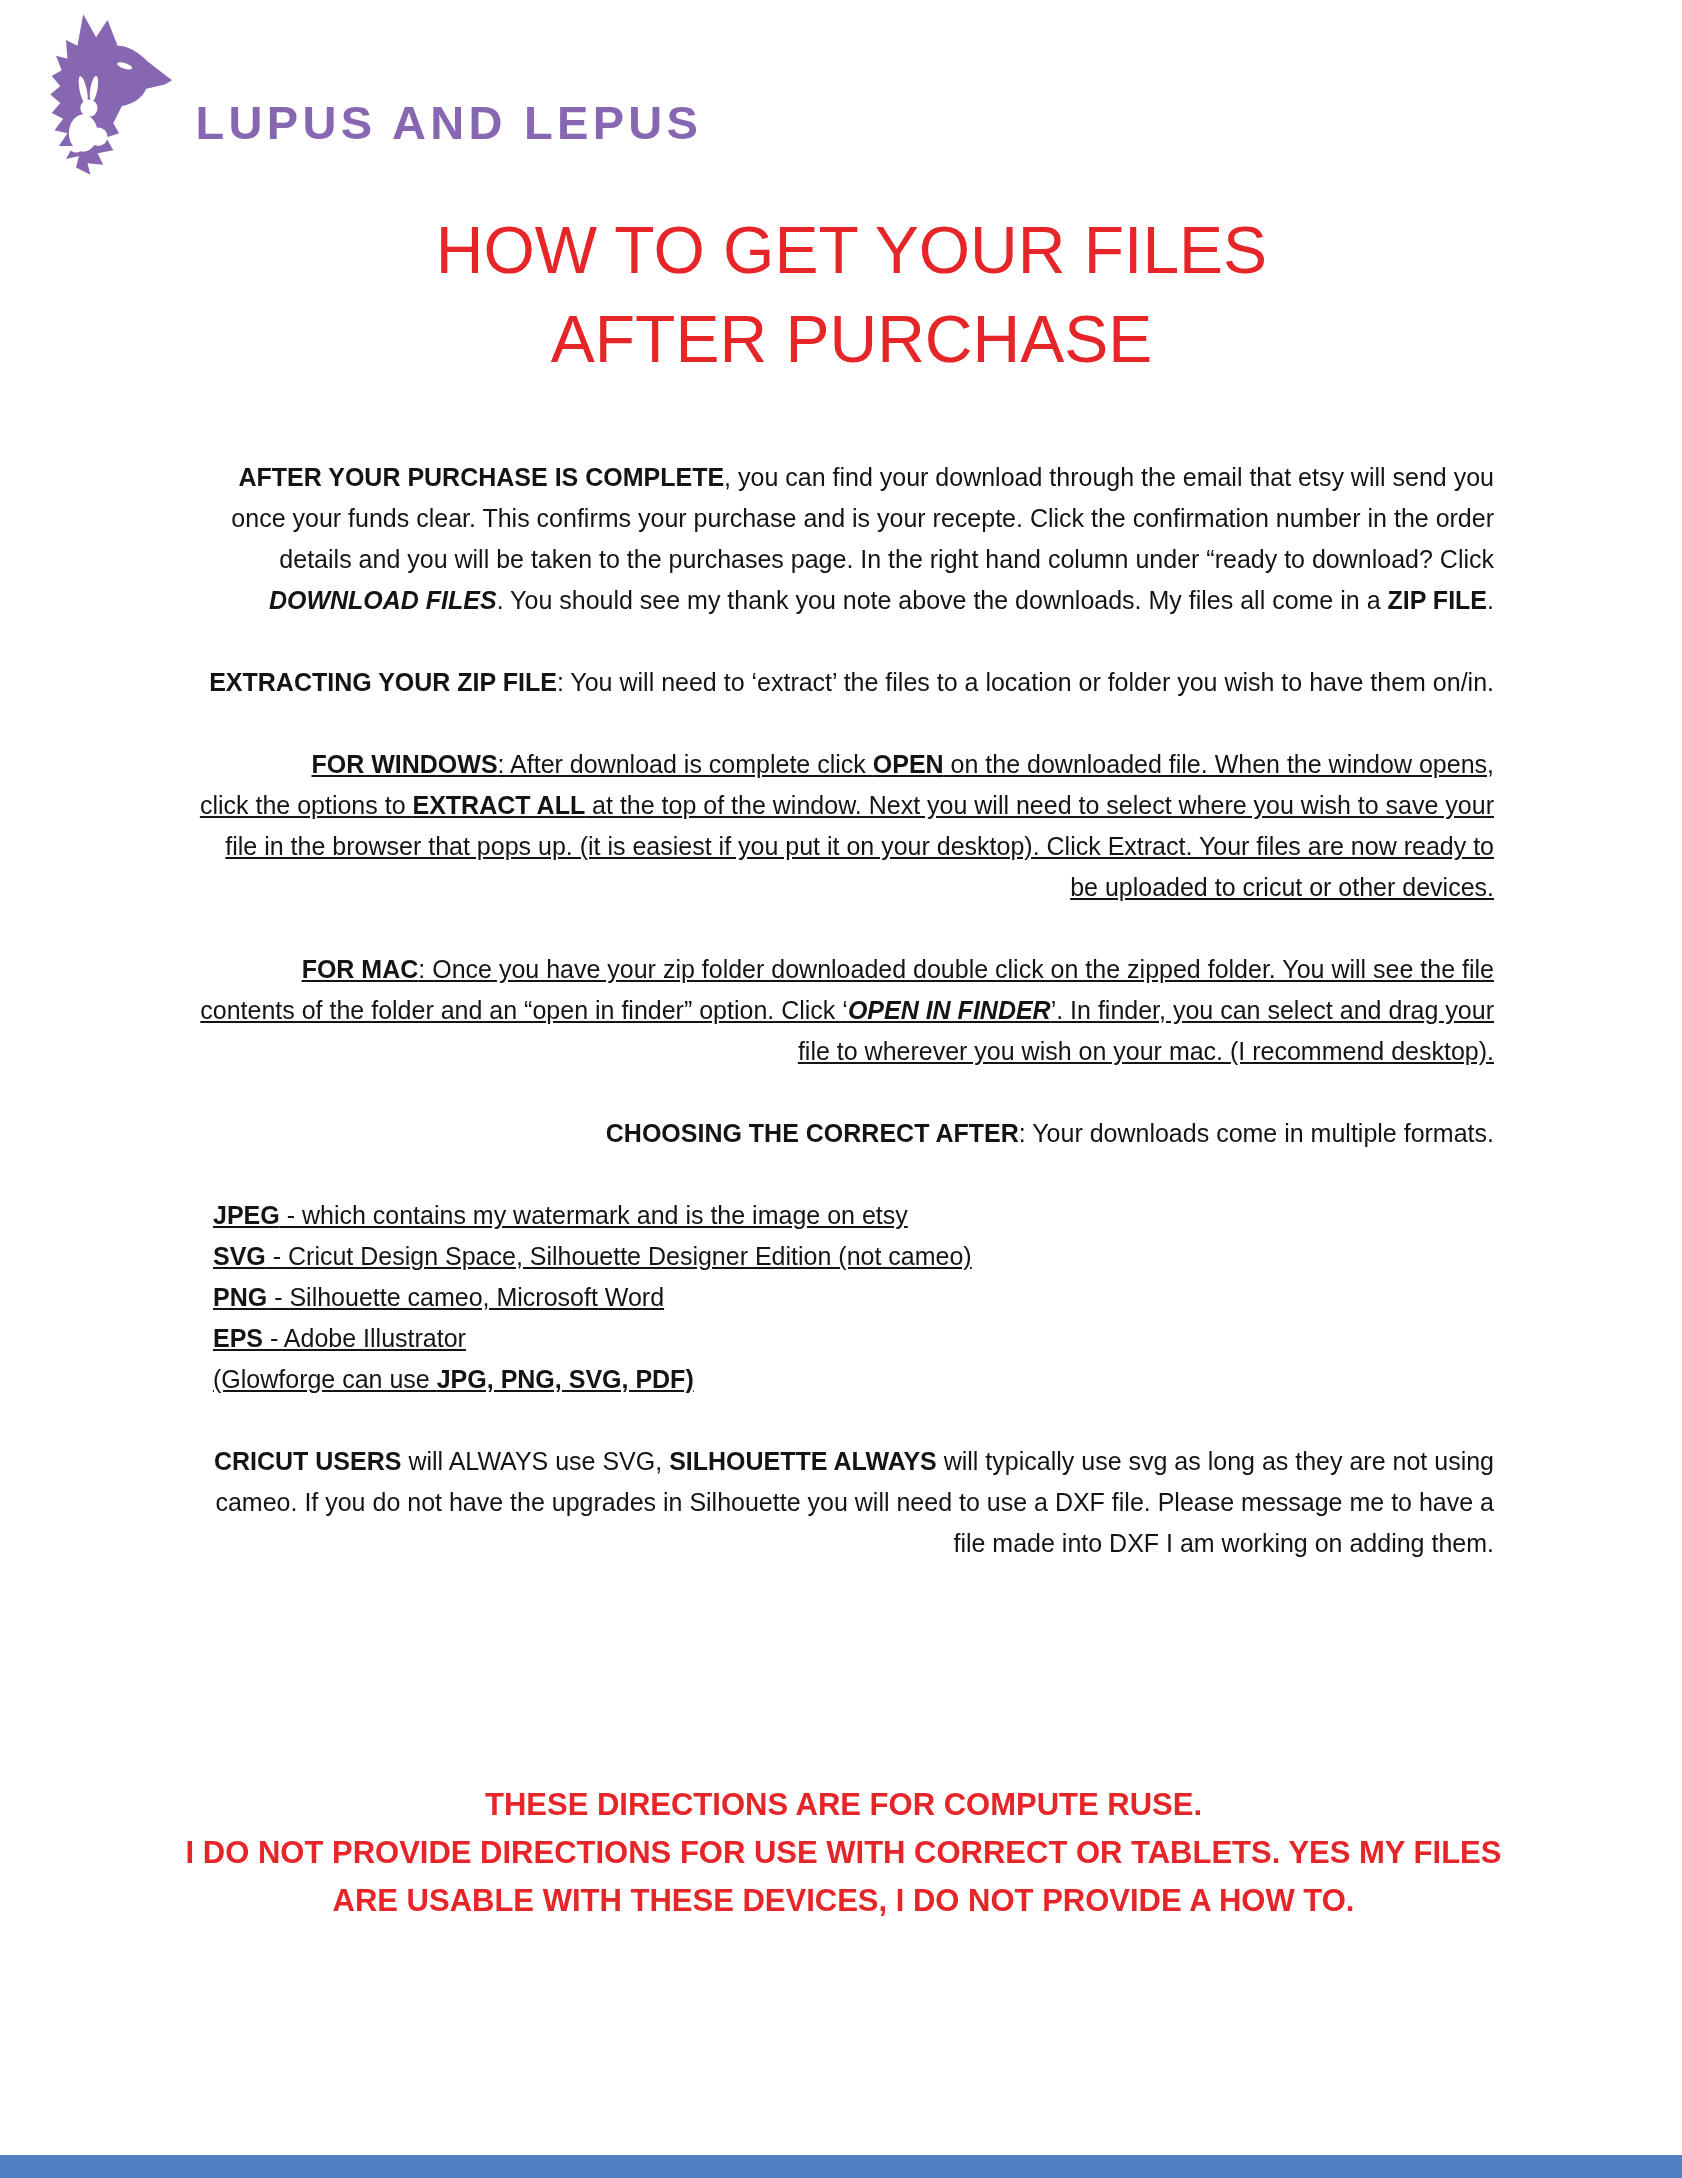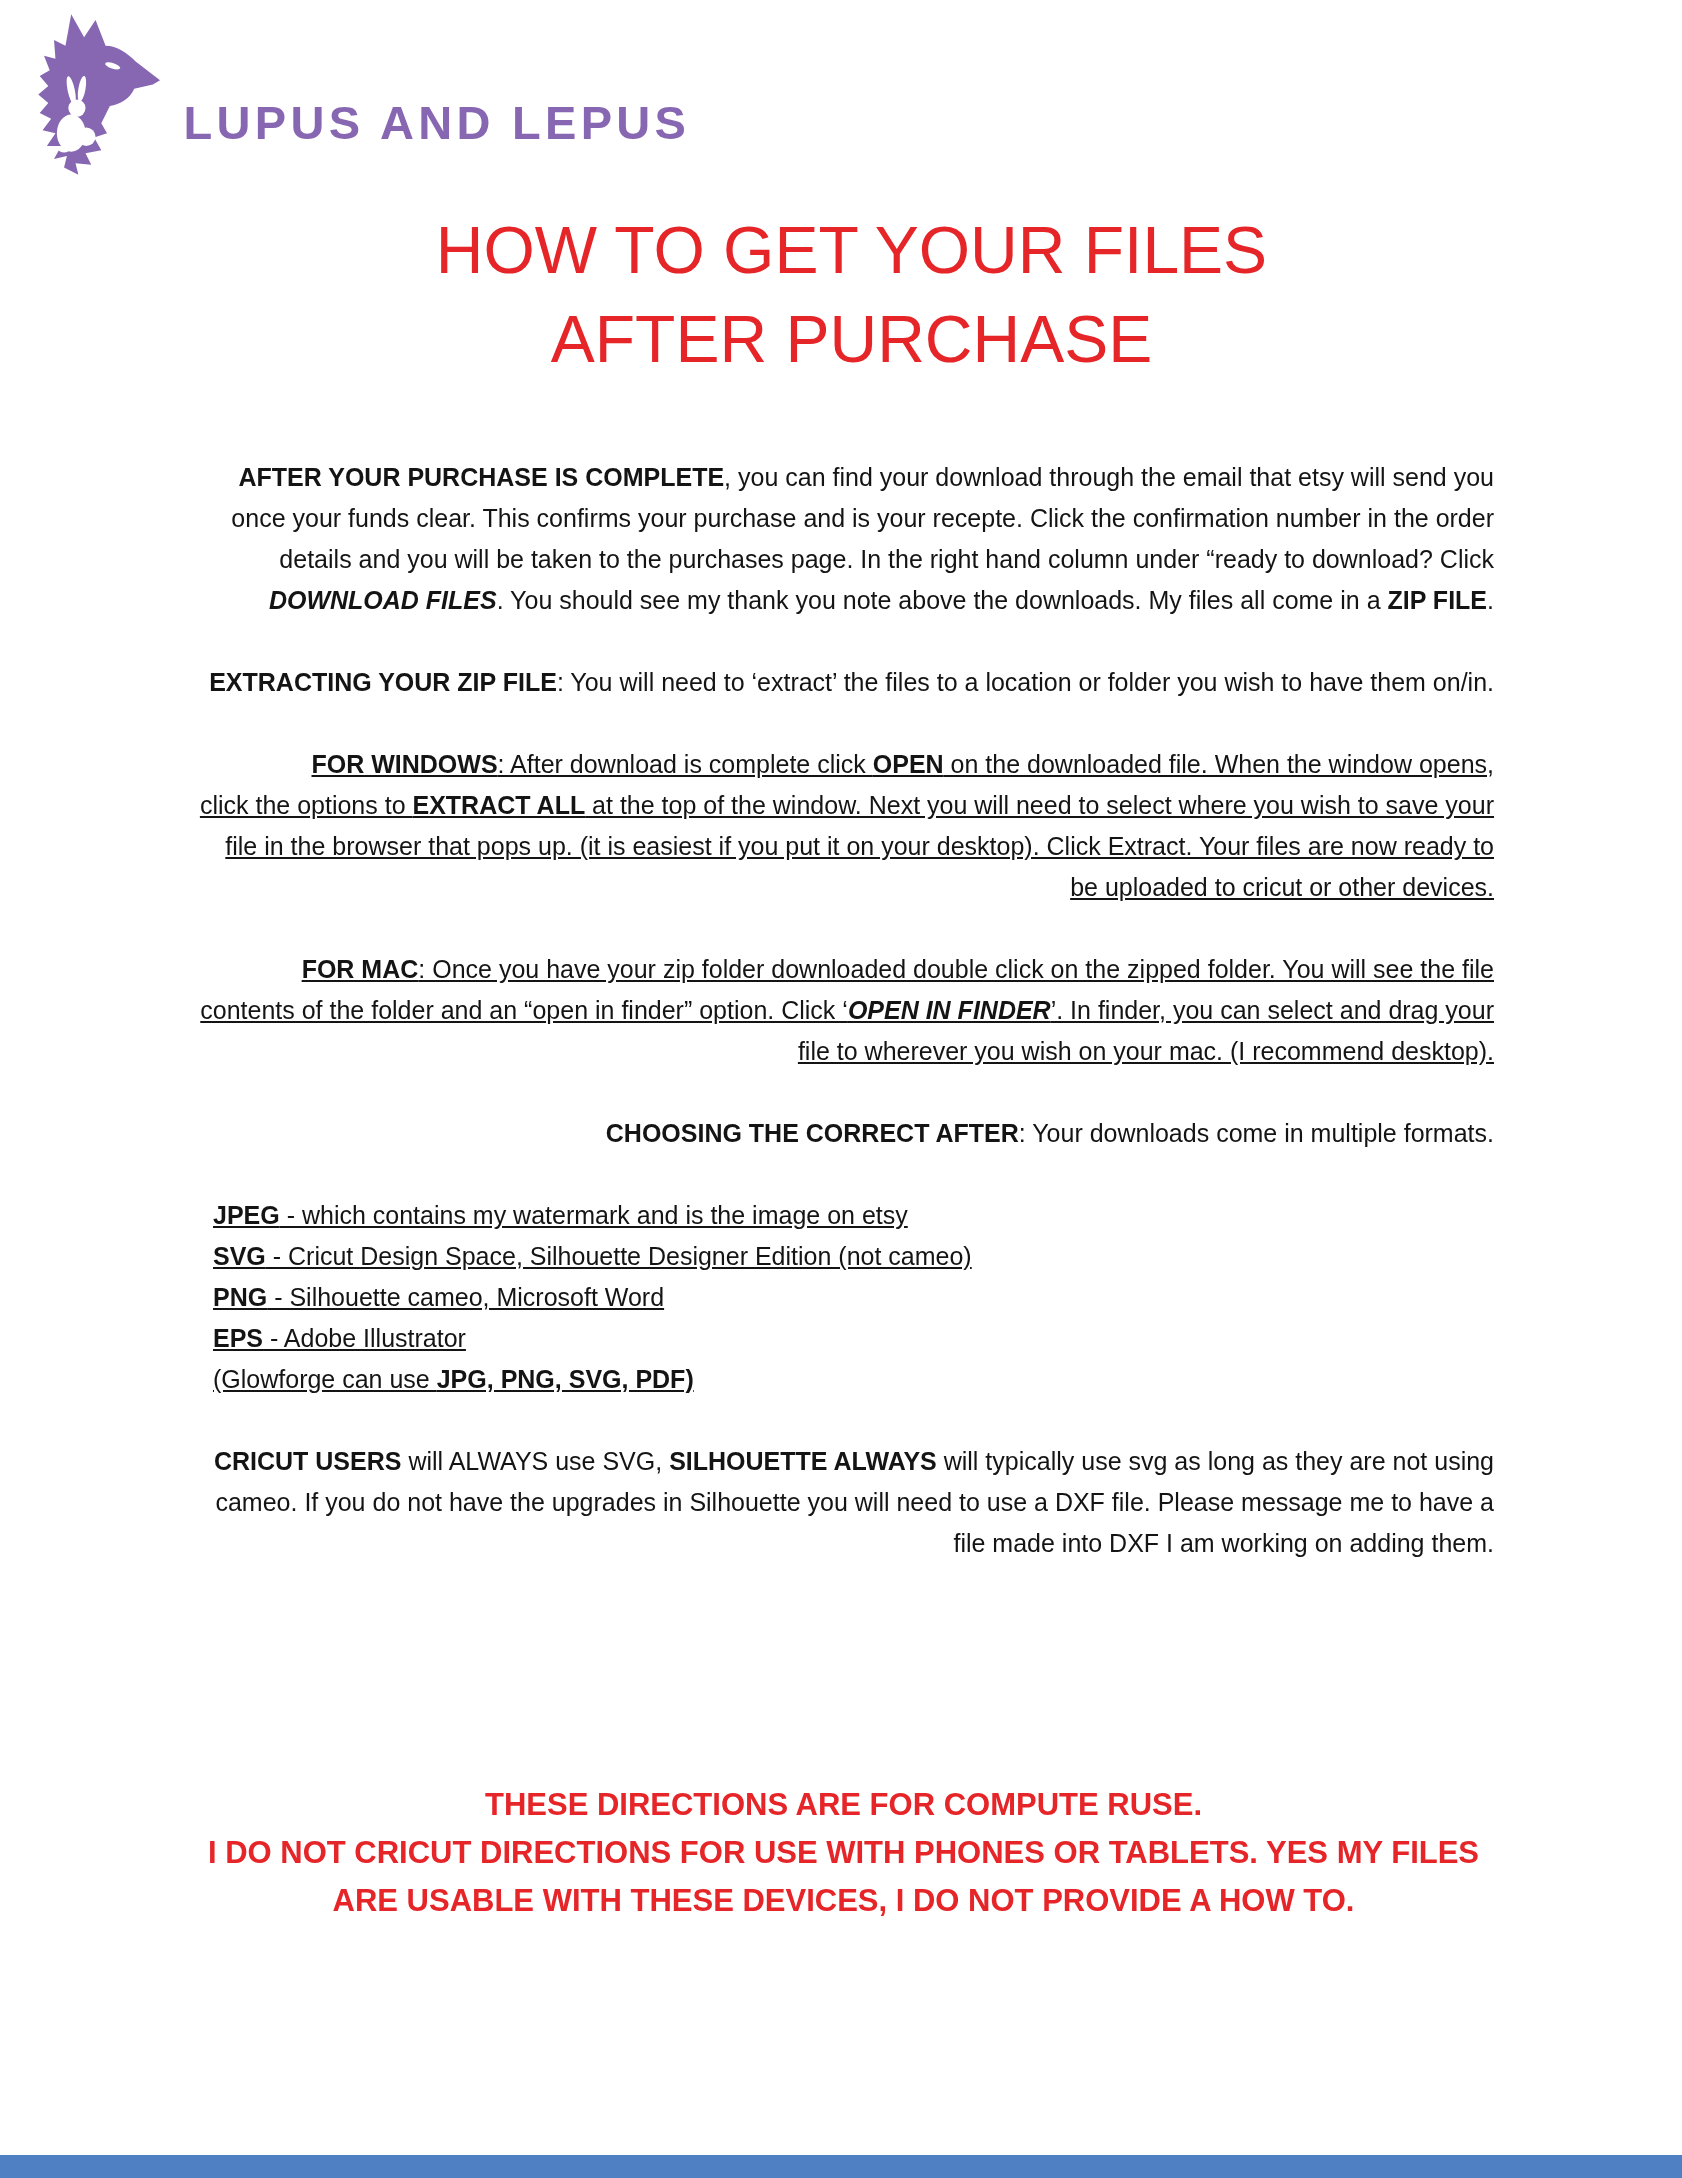--- a/index.html
+++ b/index.html
@@ -12,21 +12,21 @@
   .page{
     position:relative;
     width:1683px;height:2178px;
     background:#fff;
     overflow:hidden;
     font-family:"Liberation Sans", sans-serif;
     color:var(--text);
   }
   
   .logo{
-    position:absolute;left:24px;top:10.4px;
+    position:absolute;left:36px;top:10.4px;
     display:flex;align-items:flex-end;
   }
   .logo svg{width:156px;height:169px;display:block;}
   .brand{
     font-size:47px;font-weight:700;letter-spacing:4.3px;
     color:var(--purple);
     margin:0 0 29px 3.5px;
     white-space:nowrap;
   }
   
@@ -101,20 +101,20 @@
       <div><span class="b">SVG</span><span> - Cricut Design Space, Silhouette Designer Edition (not cameo)</span></div>
       <div><span class="b">PNG</span><span> - Silhouette cameo, Microsoft Word</span></div>
       <div><span class="b">EPS</span><span> - Adobe Illustrator</span></div>
       <div><span>(Glowforge can use </span><span class="b">JPG, PNG, SVG, PDF)</span></div>
     </div>
     <p><span class="b">CRICUT USERS</span><span> will ALWAYS use SVG, </span><span class="b">SILHOUETTE ALWAYS</span><span> will typically use svg as long as they are not using cameo. If you do not have the upgrades in Silhouette you will need to use a DXF file. Please message me to have a file made into DXF I am working on adding them.</span></p>
   </div>
 
   <div class="notice">
     <div>THESE DIRECTIONS ARE FOR COMPUTE RUSE.</div>
-    <div>I DO NOT CRICUT DIRECTIONS FOR USE WITH PHONES OR TABLETS. YES MY FILES</div>
+    <div>I DO NOT PROVIDE DIRECTIONS FOR USE WITH CORRECT OR TABLETS. YES MY FILES</div>
     <div>ARE USABLE WITH THESE DEVICES, I DO NOT PROVIDE A HOW TO.</div>
   </div>
 
   <div class="footer-bar"></div>
 
 </div>
 
 
 </body></html>

